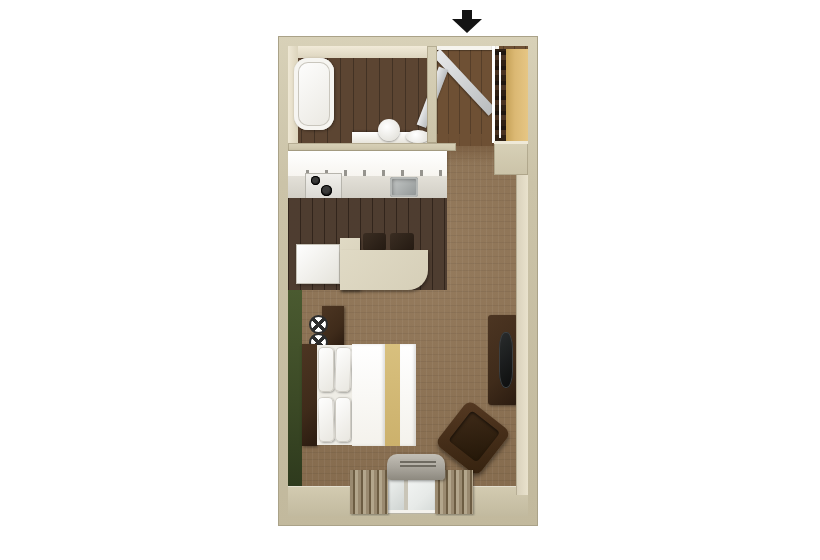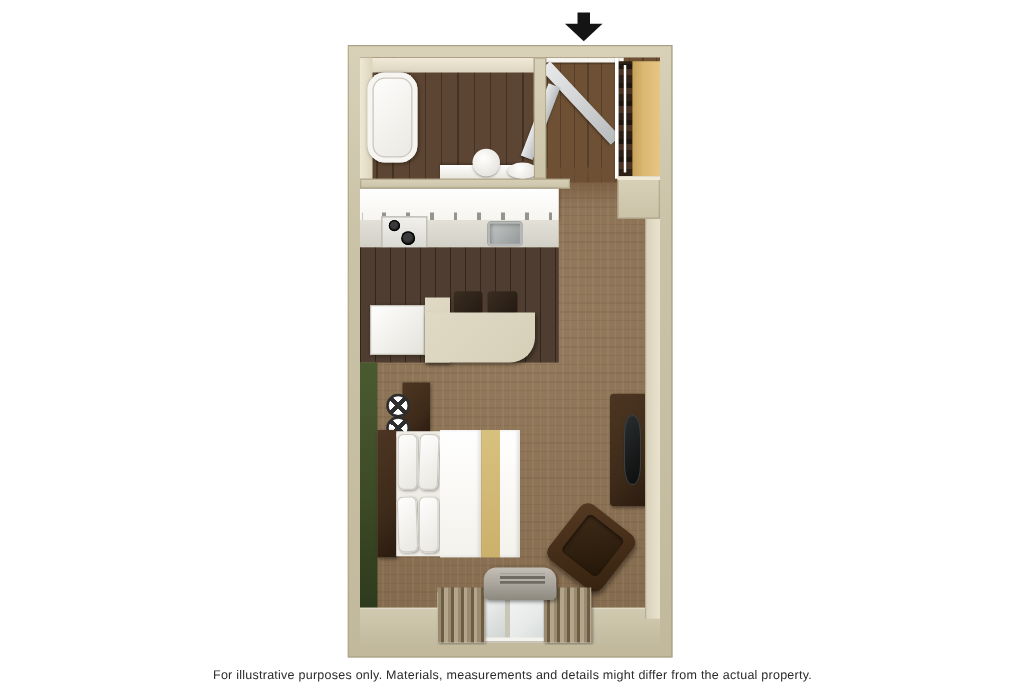--- a/index.html
+++ b/index.html
@@ -176,15 +176,14 @@
       <div class="abs curtain" style="left:62px;top:424px;width:38px;height:44px;"></div>
       <div class="abs curtain" style="left:147px;top:424px;width:38px;height:44px;"></div>
       <div class="abs acunit" style="left:99px;top:408px;width:58px;height:26px;"></div>
       <div class="abs acvent" style="left:112px;top:413px;width:36px;height:8px;"></div>
 
       <div class="abs" style="left:228px;top:129px;width:12px;height:320px;background:linear-gradient(90deg,#d8d0ba,#e9e2cd);box-shadow:inset 1px 0 0 rgba(120,110,80,.35);"></div>
 
     </div>
   </div>
 
-  <div class="caption">For illustrative purposes only.  Materials, measurements and details might differ from the actual property.</div>
 
 </div>
 
 </body></html>

